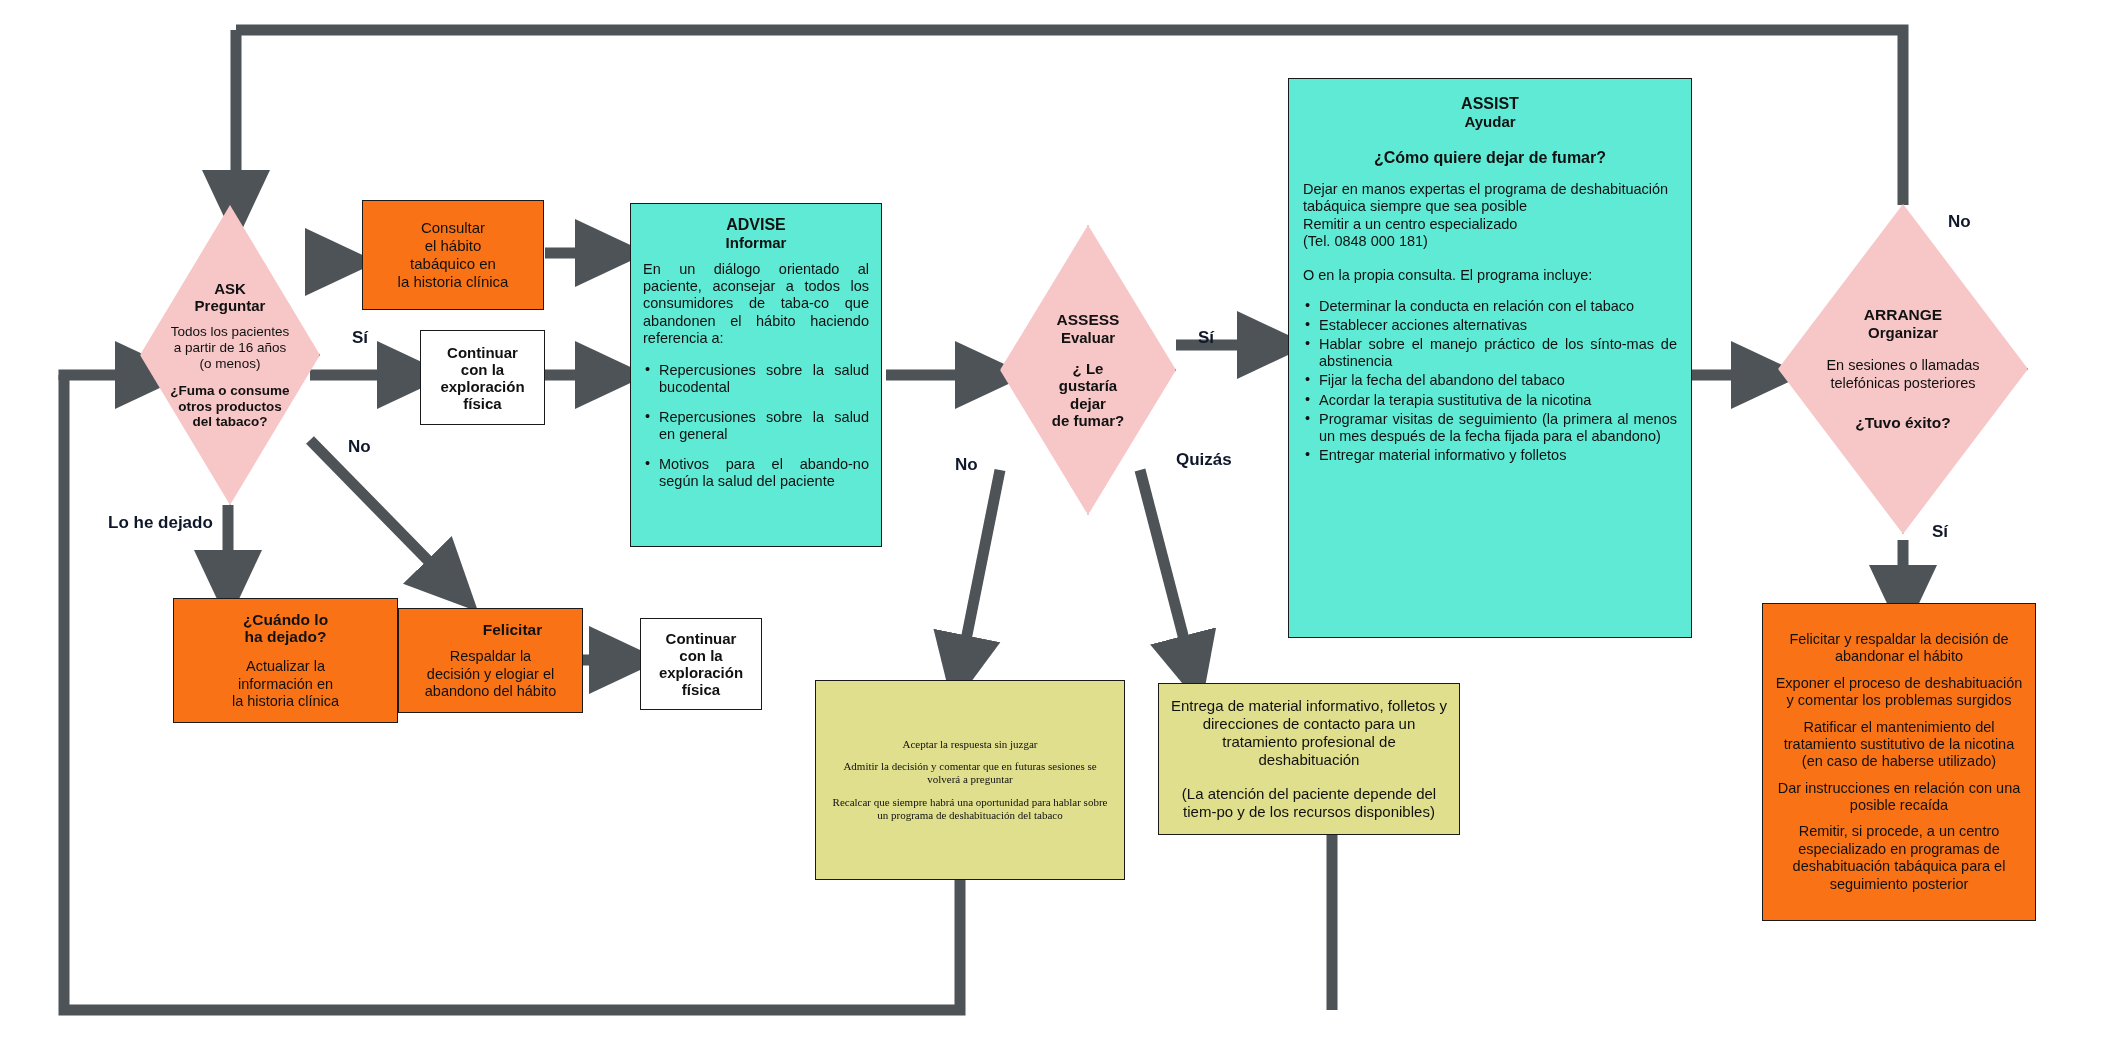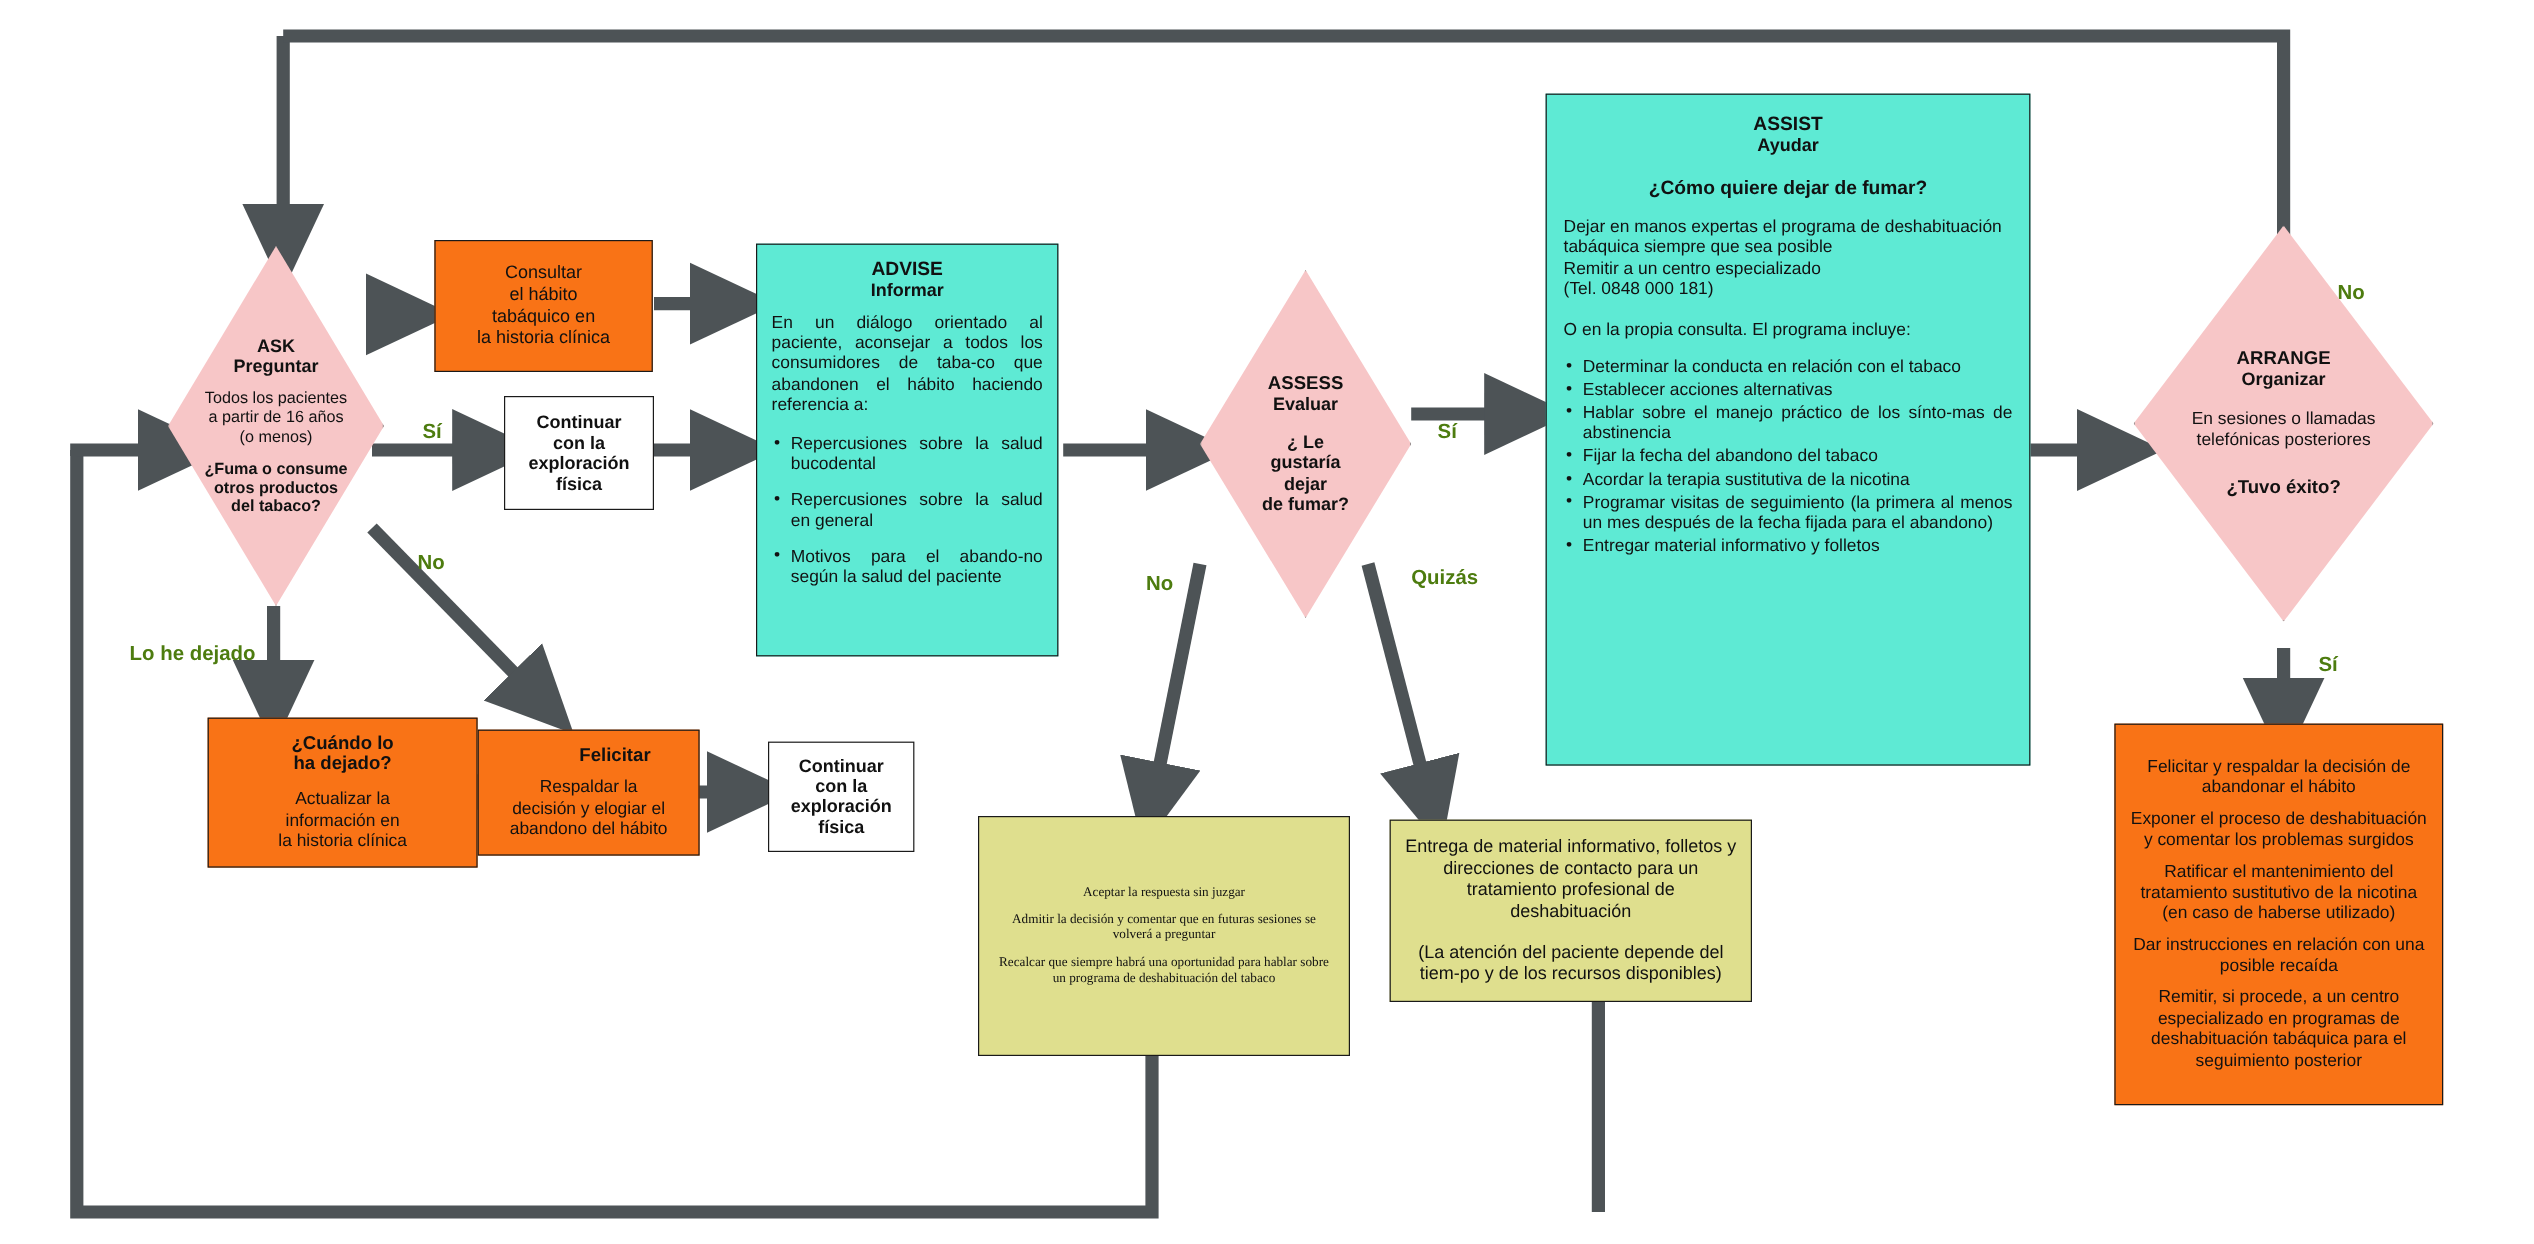--- a/index.html
+++ b/index.html
@@ -28,21 +28,21 @@
   .q{font-weight:bold;line-height:1.15;}
 
   ul.blist{list-style:none;margin:0;padding:0;text-align:left;width:100%;}
   ul.blist li{position:relative;padding-left:16px;line-height:1.18;margin-bottom:2px;
       text-align:justify;}
   ul.blist li:before{content:"\2022";position:absolute;left:2px;top:-1px;}
 
   .para{margin:0 0 9px 0;}
   .para:last-child{margin-bottom:0;}
 
-  .edgelbl{position:absolute;font-weight:bold;font-size:17px;color:#4d7c0f;white-space:nowrap;margin-top:22px;}
+  .edgelbl{position:absolute;font-weight:bold;font-size:17px;color:#0f172a;white-space:nowrap;}
 
   svg.wires{position:absolute;left:0;top:0;width:2112px;height:1037px;overflow:visible;}
 </style>
 </head>
 <body>
 
 <div id="canvas">
 
   <svg class="wires" viewBox="0 0 2112 1037">
     <defs>
@@ -167,21 +167,21 @@
       <li>Determinar la conducta en relación con el tabaco</li>
       <li>Establecer acciones alternativas</li>
       <li>Hablar sobre el manejo práctico de los sínto-mas de abstinencia</li>
       <li>Fijar la fecha del abandono del tabaco</li>
       <li>Acordar la terapia sustitutiva de la nicotina</li>
       <li>Programar visitas de seguimiento (la primera al menos un mes después de la fecha fijada para el abandono)</li>
       <li>Entregar material informativo y folletos</li>
     </ul>
   </div>
 
-  <div class="diamond" style="left:1778px;top:188px;width:250px;height:330px;">
+  <div class="diamond" style="left:1778px;top:204px;width:250px;height:330px;">
     <div class="shape"></div>
     <div class="dtext" style="padding:0 10px;font-size:14.5px;">
       <div class="ttl" style="font-size:15.5px;">ARRANGE</div>
       <div class="sub" style="font-size:15px;margin-bottom:16px;">Organizar</div>
       <div class="body">En sesiones o llamadas</div>
       <div class="body" style="margin-bottom:22px;">telefónicas posteriores</div>
       <div class="q" style="font-size:15.5px;">¿Tuvo éxito?</div>
     </div>
   </div>
 

